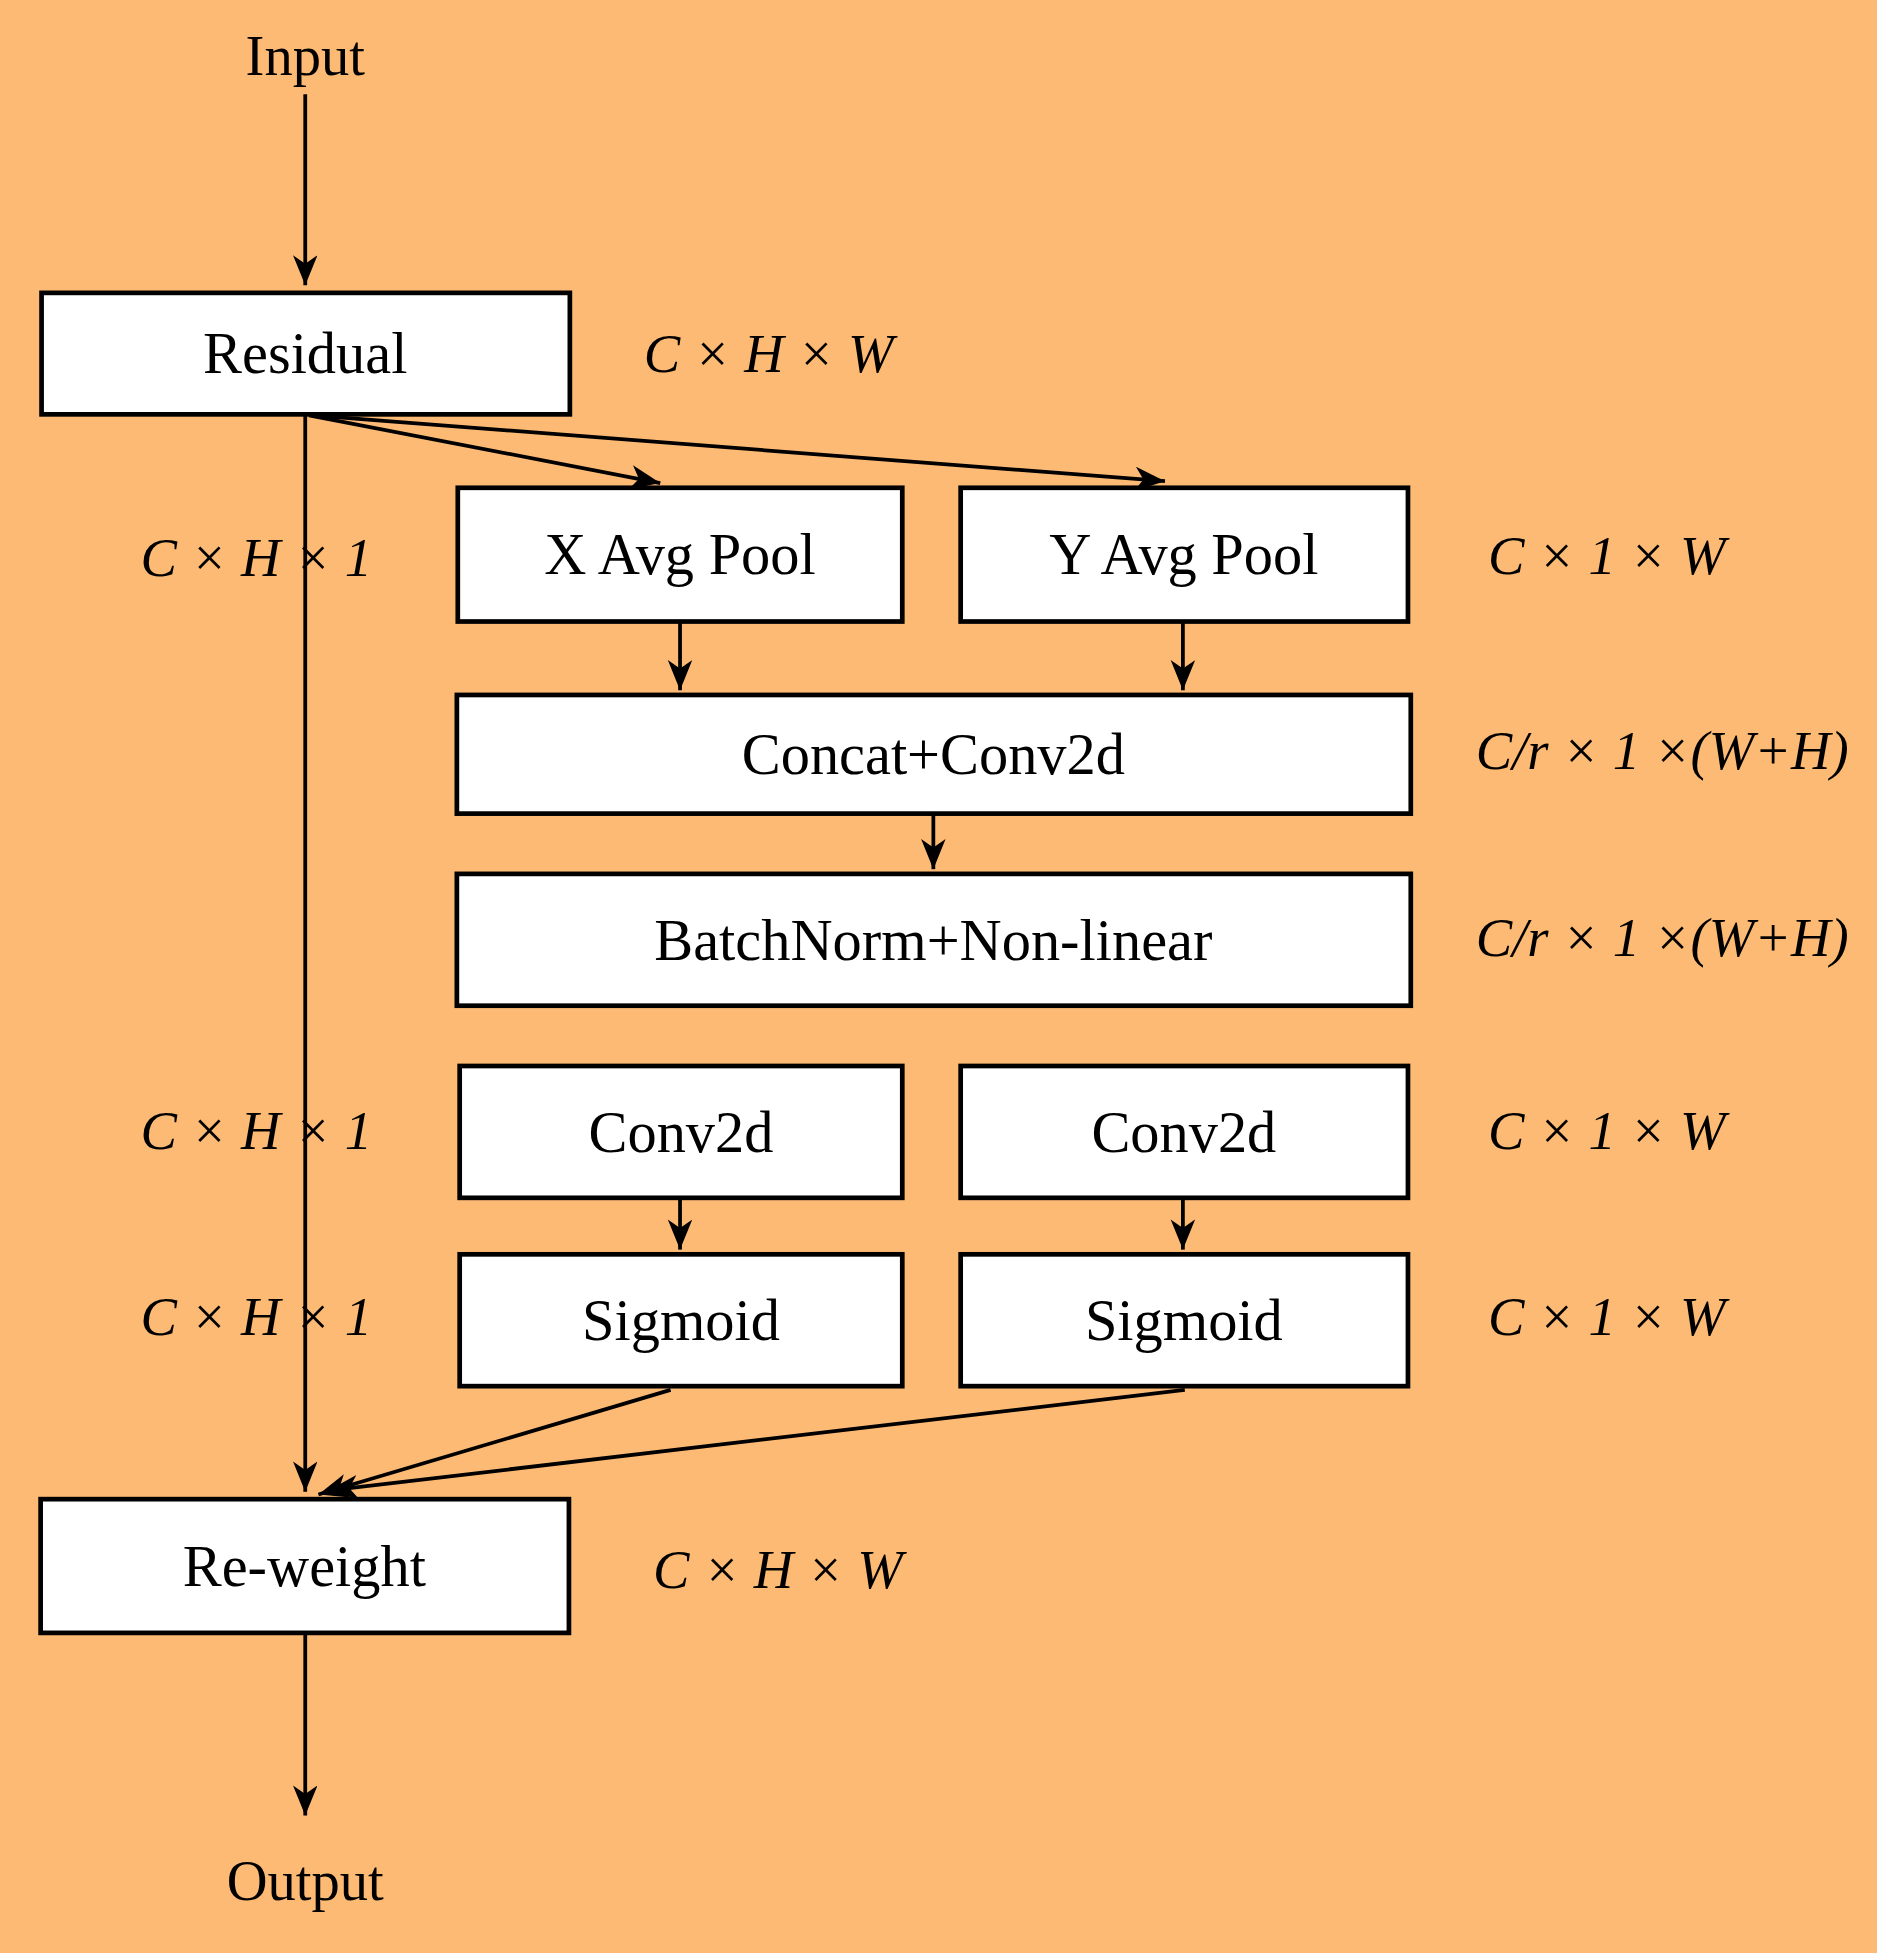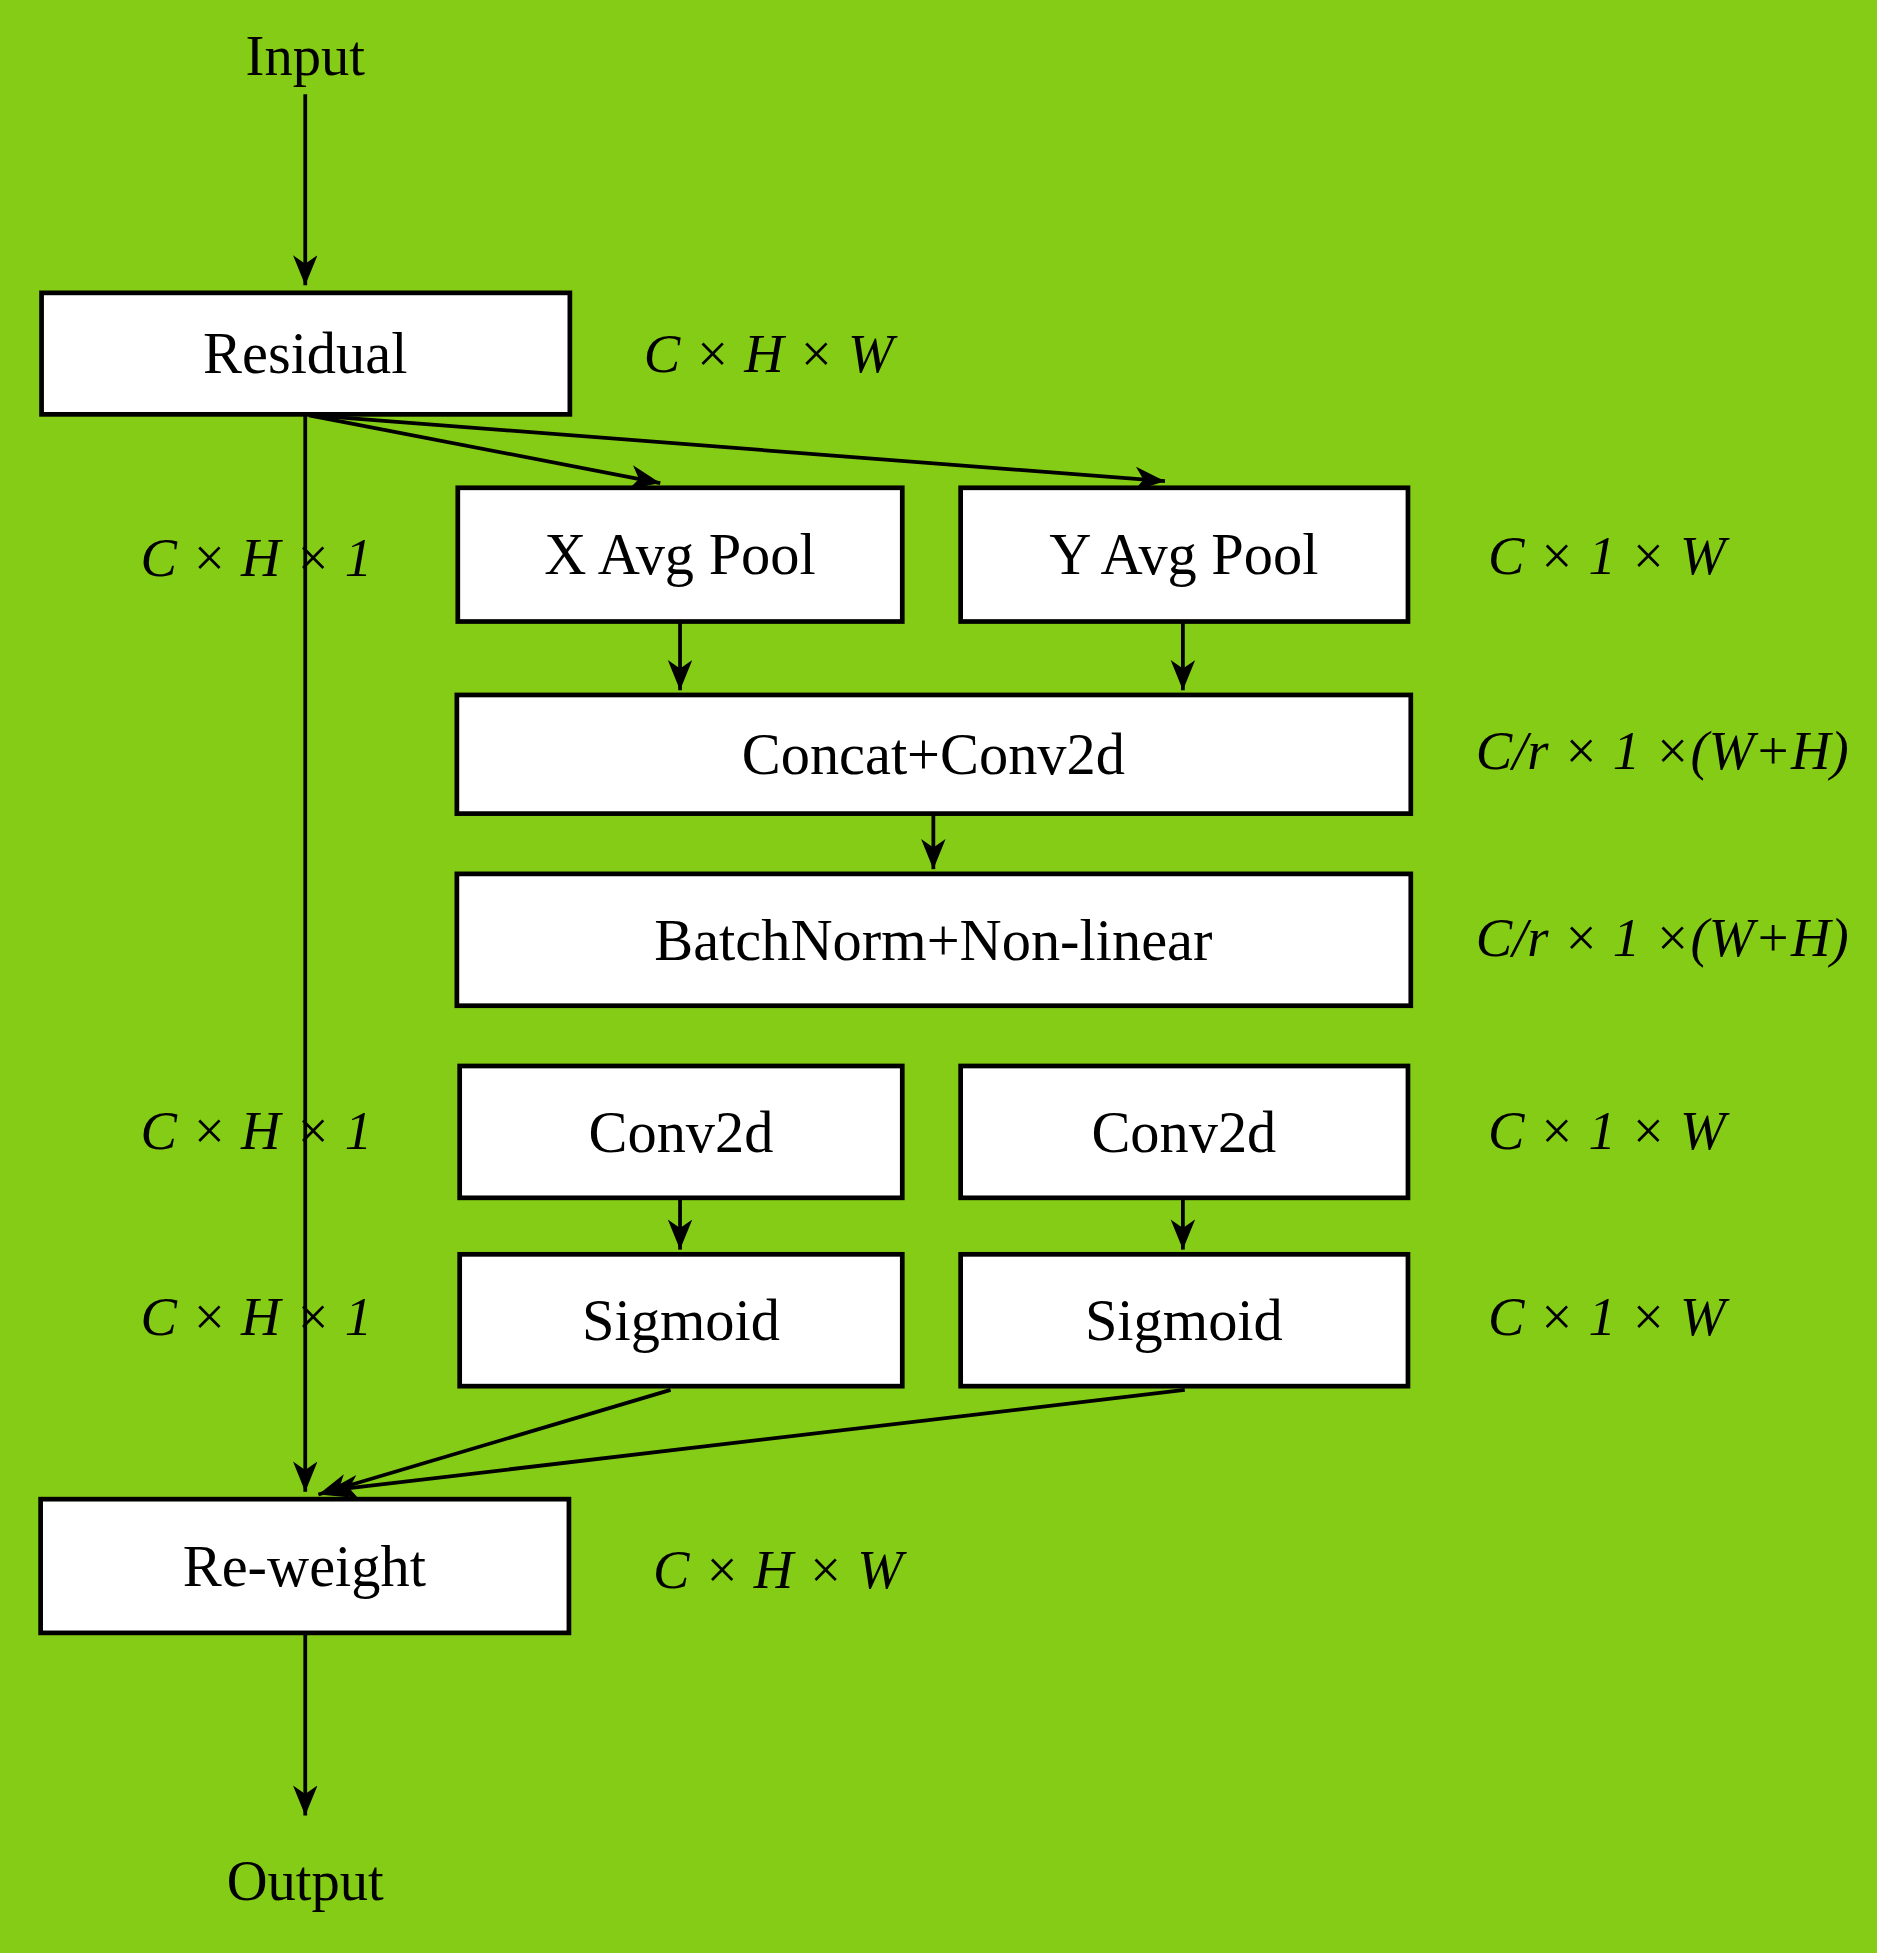--- a/index.html
+++ b/index.html
@@ -3,21 +3,21 @@
 <meta charset="utf-8">
 <style>
   html, body {
     margin: 0;
     padding: 0;
     background: #ffffff;
   }
   .canvas {
     width: 1878px;
     height: 1954px;
-    background: #84cc16;
+    background: #fdba74;
     position: relative;
   }
   svg { display: block; }
   .box {
     fill: #ffffff;
     stroke: #000000;
     stroke-width: 5;
   }
   .edge {
     stroke: #000000;

